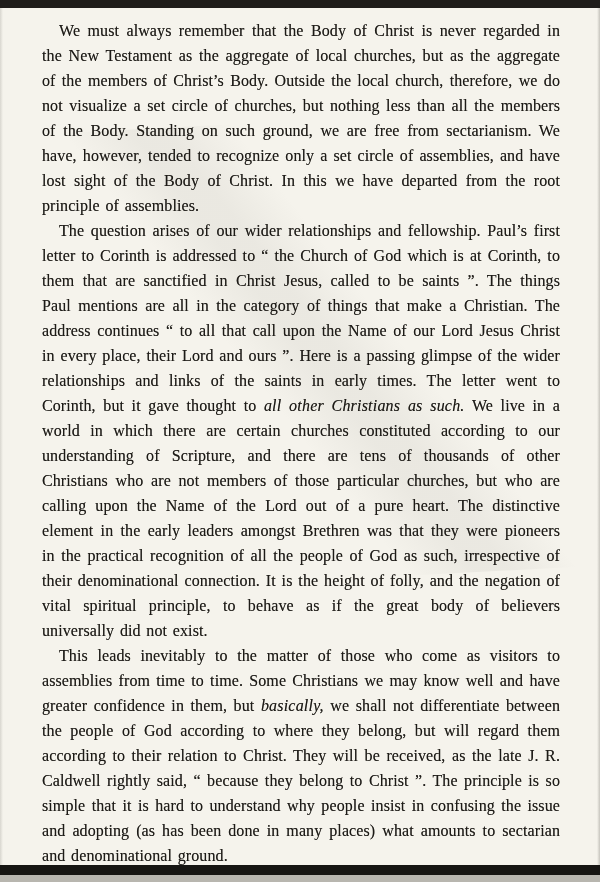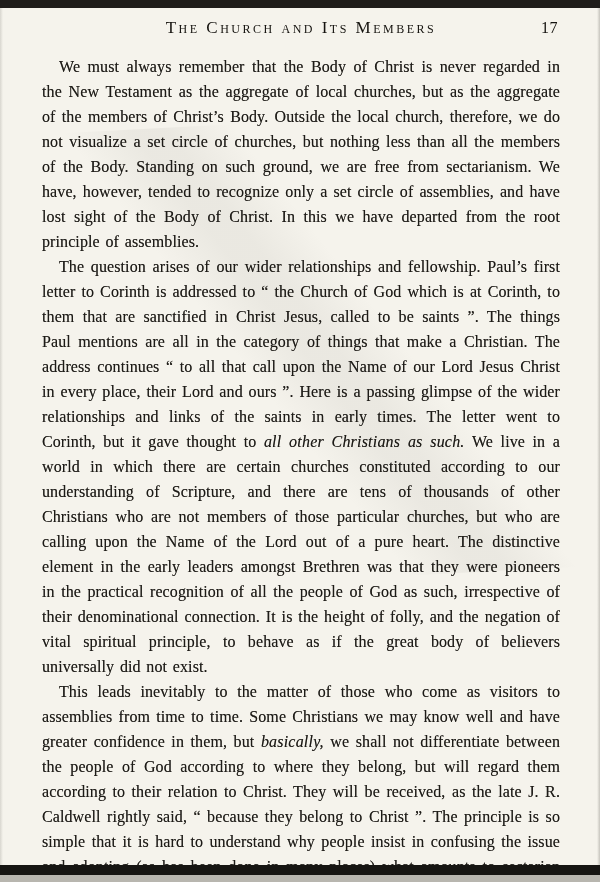--- a/index.html
+++ b/index.html
@@ -111,24 +111,20 @@
   }
 </style>
 </head>
 <body>
 
 <div class="page">
   <div class="scan-edge-top"></div>
   <div class="watermark"></div>
 
   <div class="content">
-    <div class="running-head">
-      <div class="head-title">The Church and Its Members</div>
-      <div class="page-number">17</div>
-    </div>
 
     <div class="body-text">
         <p><span>We must always remember that the Body of Christ is never regarded in the New Testament as the aggregate of local churches, but as the aggregate of the members of Christ’s Body.  Outside the local church, therefore, we do not visualize a set circle of churches, but nothing less than all the members of the Body.  Standing on such ground, we are free from sectarianism.  We have, however, tended to recognize only a set circle of assemblies, and have lost sight of the Body of Christ.  In this we have departed from the root principle of assemblies.</span></p>
         <p><span>The question arises of our wider relationships and fellowship.  Paul’s first letter to Corinth is addressed to “ the Church of God which is at Corinth, to them that are sanctified in Christ Jesus, called to be saints ”.  The things Paul mentions are all in the category of things that make a Christian.  The address continues “ to all that call upon the Name of our Lord Jesus Christ in every place, their Lord and ours ”.  Here is a passing glimpse of the wider relationships and links of the saints in early times.  The letter went to Corinth, but it gave thought to </span><em>all other Christians as such.</em><span>  We live in a world in which there are certain churches constituted according to our understanding of Scripture, and there are tens of thousands of other Christians who are not members of those particular churches, but who are calling upon the Name of the Lord out of a pure heart.  The distinctive element in the early leaders amongst Brethren was that they were pioneers in the practical recognition of all the people of God as such, irrespective of their denominational connection.  It is the height of folly, and the negation of vital spiritual principle, to behave as if the great body of believers universally did not exist.</span></p>
         <p><span>This leads inevitably to the matter of those who come as visitors to assemblies from time to time.  Some Christians we may know well and have greater confidence in them, but </span><em>basically,</em><span> we shall not differentiate between the people of God according to where they belong, but will regard them according to their relation to Christ.  They will be received, as the late J. R. Caldwell rightly said, “ because they belong to Christ ”.  The principle is so simple that it is hard to understand why people insist in confusing the issue and adopting (as has been done in many places) what amounts to sectarian and denominational ground.</span></p>
       </div>
   </div>
 
   <div class="scan-edge-right"></div>
   <div class="scan-edge-left"></div>

